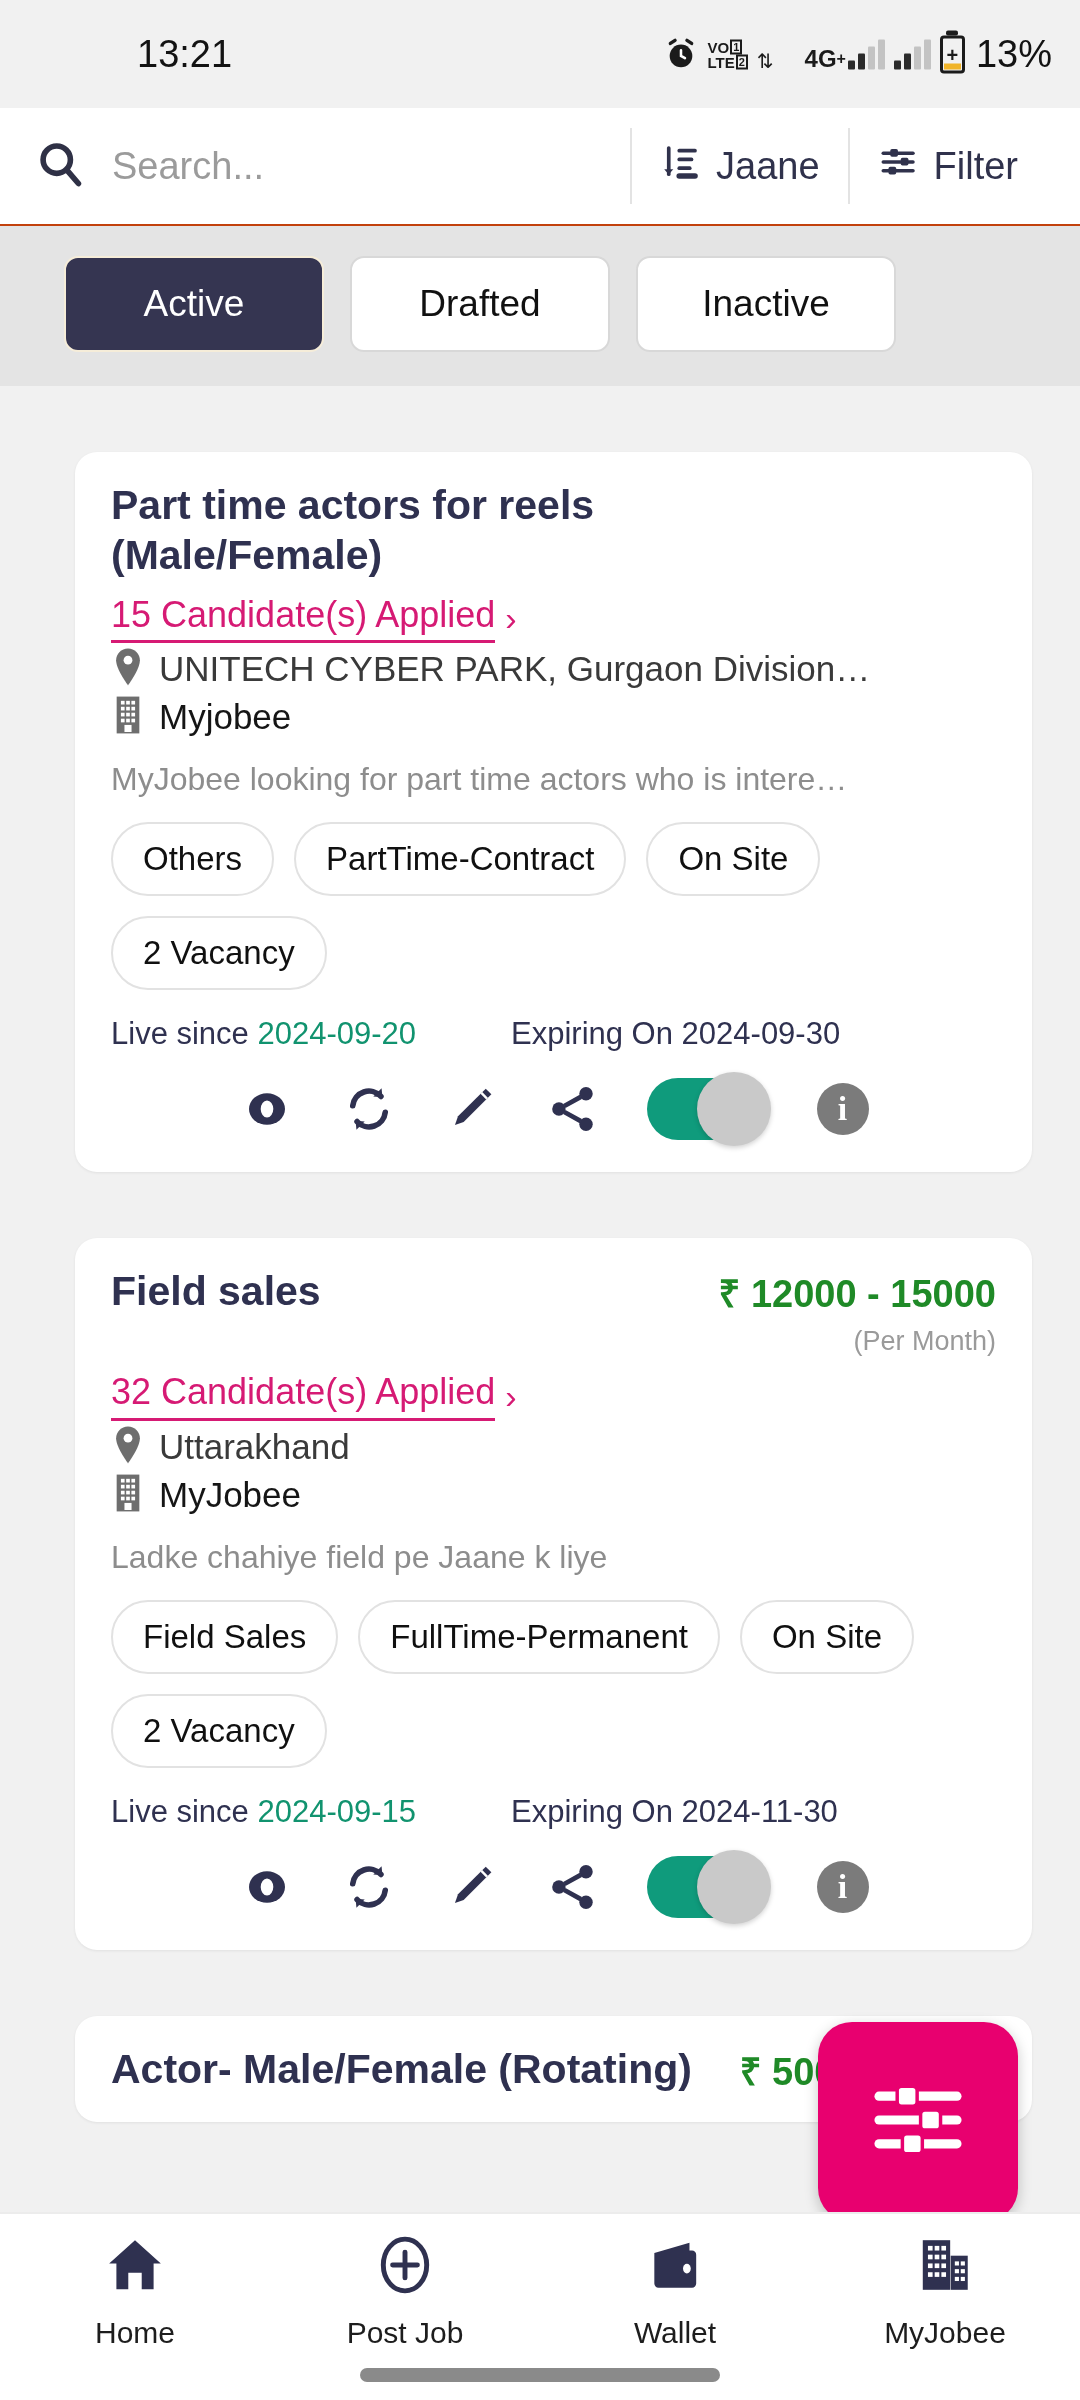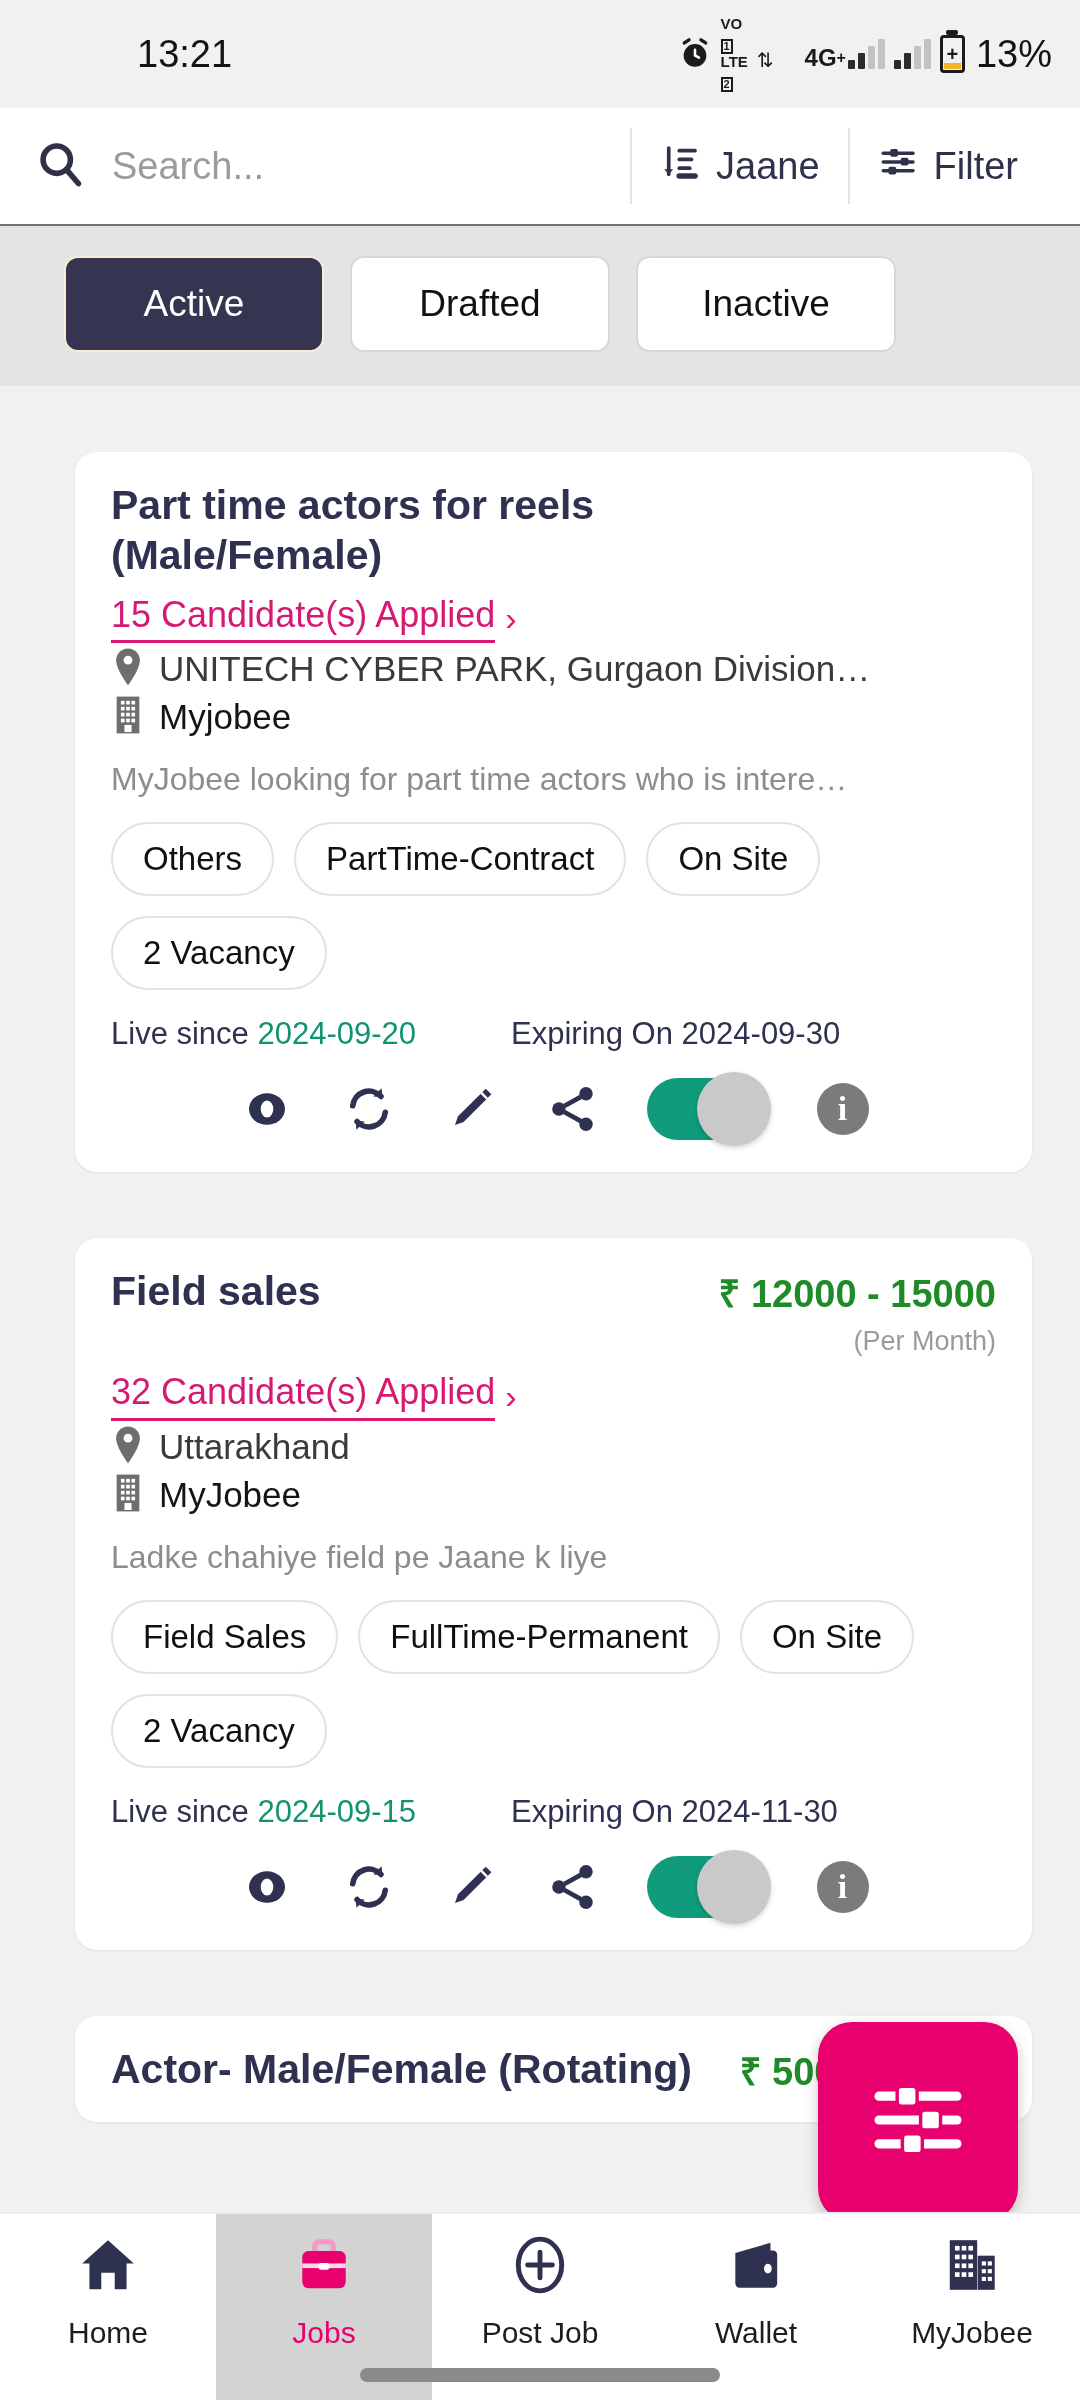--- a/index.html
+++ b/index.html
@@ -22,21 +22,21 @@
   }
   .sb-right {
     position: absolute; right: 28px; top: 50%; transform: translateY(-50%);
     display: flex; align-items: center; gap: 9px;
   }
   .sb-icon { display: flex; align-items: center; }
   .volte {
     display: flex; flex-direction: column; justify-content: center;
     font-size: 15px; font-weight: bold; line-height: 15px; color: #1b1b1b;
   }
-  .volte-row { display: flex; align-items: flex-start; gap: 8px; flex-direction: column; }
+  .volte-row { display: flex; align-items: flex-end; gap: 1px; }
   .volte-box {
     border: 2px solid #1b1b1b; font-size: 11px; line-height: 11px;
     padding: 0 1px; font-weight: bold;
   }
   .net-group { display: flex; align-items: flex-end; gap: 2px; }
   .net-label { font-size: 24px; font-weight: bold; color: #1b1b1b; line-height: 22px;
     display: flex; align-items: center; margin-left: 28px; }
   .sup { font-size: 16px; vertical-align: super; line-height: 12px; }
   .bars { display: flex; align-items: flex-end; gap: 3px; height: 30px; }
   .bars i { display: block; width: 7px; background: #2b2b2b; border-radius: 1px; }
@@ -54,21 +54,21 @@
   .battery .fill {
     position: absolute; bottom: 1px; left: 1px; right: 1px; height: 6px; background: #f0b429;
   }
   .battery .plus { font-size: 20px; font-weight: bold; color: #1b1b1b; line-height: 18px; z-index: 2; }
   .sb-pct { font-size: 38px; color: #131313; margin-left: 2px; }
 
   
   .searchbar {
     height: 118px; background: #ffffff;
     display: flex; align-items: center; padding: 1px 34px;
-    border-bottom: 2px solid #737373;
+    border-bottom: 2px solid #c2410c;
   }
   .search-left { display: flex; align-items: center; flex: 1; gap: 26px; }
   .search-input {
     border: none; outline: none; font-size: 38px; color: #2f3146;
     background: transparent; width: 100%; font-family: "Liberation Sans", sans-serif;
   }
   .search-input::placeholder { color: #9b9b9b; }
   .sf-divider { width: 2px; height: 76px; background: #e3e3e3; }
   .sf-btn {
     display: flex; align-items: center; gap: 14px;
@@ -495,31 +495,20 @@
   </div>
 
   <div class="bottomnav">
     <div class="navitem">
       <span>
         <svg width="62" height="62" viewBox="0 0 24 24">
             <path d="M12 2.4 L22 11.4 H19.2 V21.4 H14.6 V15 H9.4 V21.4 H4.8 V11.4 H2 Z" fill="#2f3150"></path>
           </svg>
       </span>
       <span class="navlabel">Home</span>
-    </div>
-    <div class="navitem selected">
-      <span>
-        <svg width="62" height="62" viewBox="0 0 24 24">
-            <rect x="3.6" y="6.6" width="16.8" height="14.4" rx="2.4" fill="#e8006f"></rect>
-            <path d="M8.4 6.6 V4.6 A1.6 1.6 0 0 1 10 3 H14 A1.6 1.6 0 0 1 15.6 4.6 V6.6" fill="none" stroke="#f598c4" stroke-width="2"></path>
-            <rect x="3.6" y="11.4" width="16.8" height="1.8" fill="#ffffff" opacity="0.85"></rect>
-            <rect x="9.9" y="11.2" width="4.2" height="2.6" rx="1" fill="#ffffff"></rect>
-          </svg>
-      </span>
-      <span class="navlabel">Jobs</span>
     </div>
     <div class="navitem">
       <span>
         <svg width="62" height="62" viewBox="0 0 24 24" fill="none" stroke="#2f3150" stroke-width="1.9">
             <ellipse cx="12" cy="12" rx="8.4" ry="10"></ellipse>
             <path d="M12 7 V17 M7.2 12 H16.8" stroke-linecap="round"></path>
           </svg>
       </span>
       <span class="navlabel">Post Job</span>
     </div>

